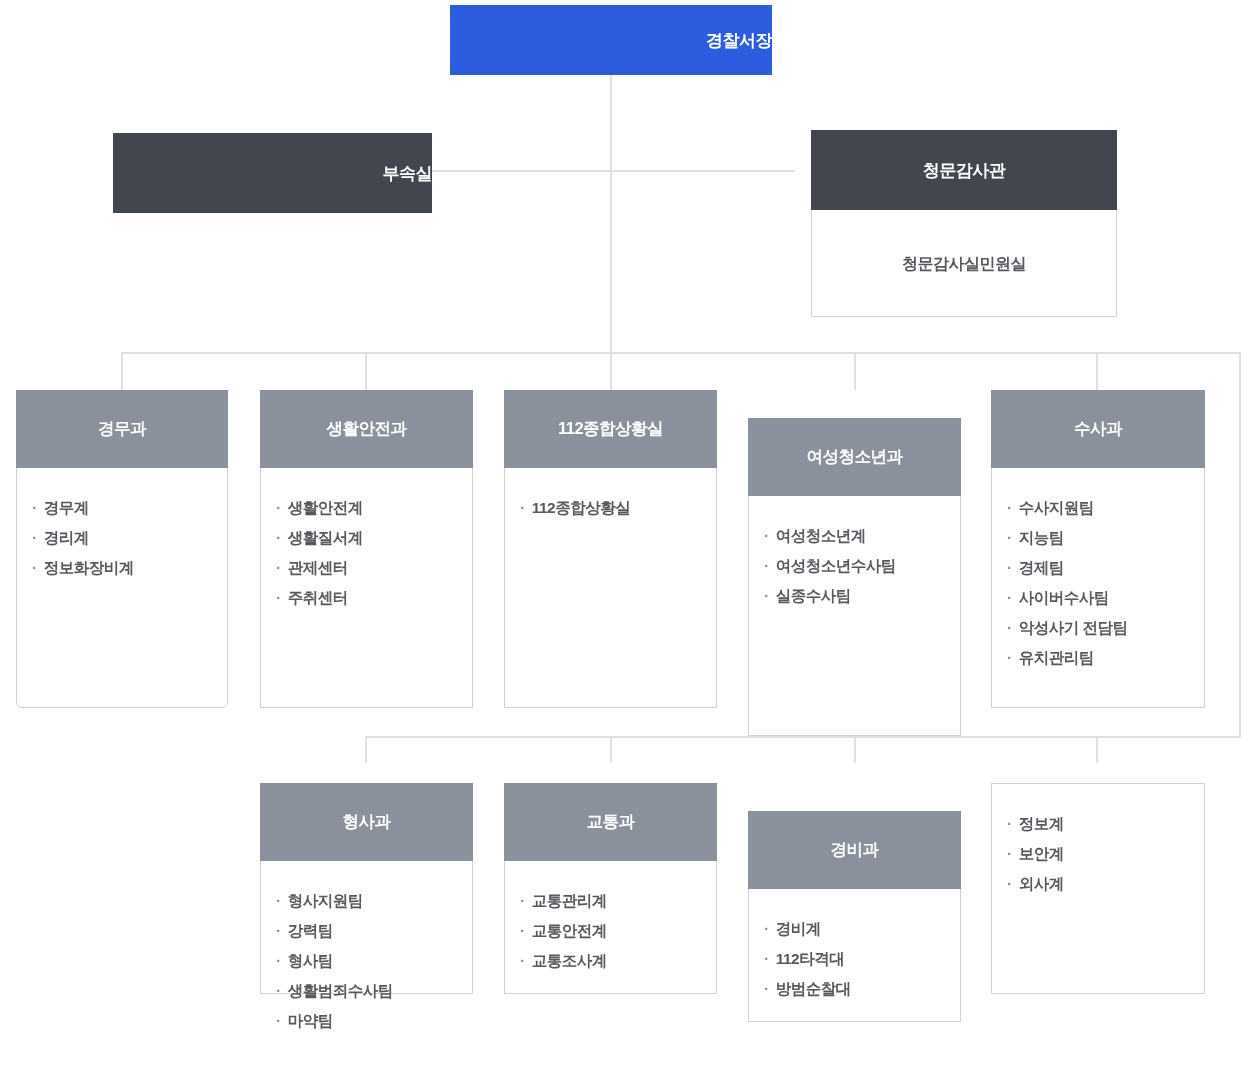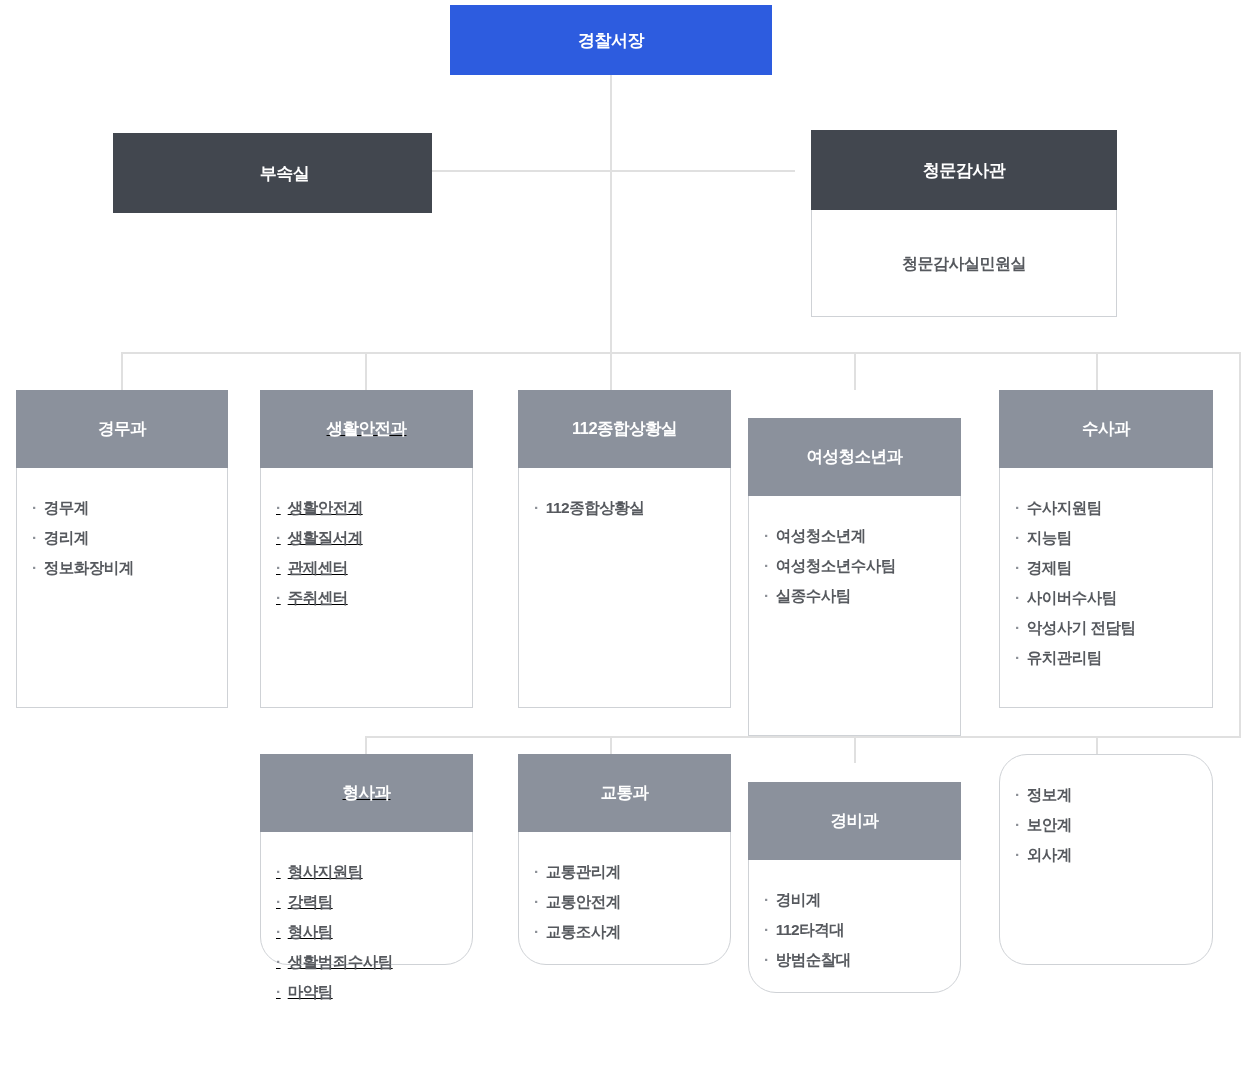--- a/index.html
+++ b/index.html
@@ -18,21 +18,21 @@
     width:1251px;
     height:1069px;
     background:#ffffff;
     overflow:hidden;
   }
   .line{position:absolute;background:var(--line);}
   .box{
     position:absolute;
     display:flex;
     align-items:center;
-    justify-content:center;
+    justify-content:flex-end;
     color:#ffffff;
     font-weight:bold;
     font-size:17px;
     letter-spacing:-0.5px;
     text-align:center;
   }
   .chief{
     left:450px;top:5px;width:322px;height:70px;
     background:var(--chief-bg);
   }
@@ -95,27 +95,27 @@
     letter-spacing:-0.5px;
     line-height:30px;
     white-space:nowrap;
   }
   .team .dot{
     color:#8b8f96;
     margin-right:7px;
     font-weight:bold;
   }
   
-  .c1{left:16px;width:212px;}
-  .c2{left:260px;width:213px;text-decoration:underline;}
-  .c3{left:504px;width:213px;margin-left:14px;}
+  .c1{left:16px;width:212px;border-radius:6px;}
+  .c2{left:260px;width:213px;}
+  .c3{left:504px;width:213px;}
   .c4{left:748px;width:213px;margin-top:28px;}
-  .c5{left:991px;width:214px;margin-left:8px;}
+  .c5{left:991px;width:214px;}
   .r3{top:390px;height:318px;}
-  .r4{top:754px;height:211px;border-radius:28px;}
+  .r4{top:783px;height:211px;}
 </style>
 </head>
 <body>
 
 <div class="canvas">
 
   <div class="line" style="left:610px;top:75px;width:2px;height:277px;"></div>
   <div class="line" style="left:432px;top:170px;width:363px;height:2px;"></div>
   <div class="line" style="left:122px;top:352px;width:1119px;height:2px;"></div>
   <div class="line" style="left:121px;top:352px;width:2px;height:38px;"></div>

